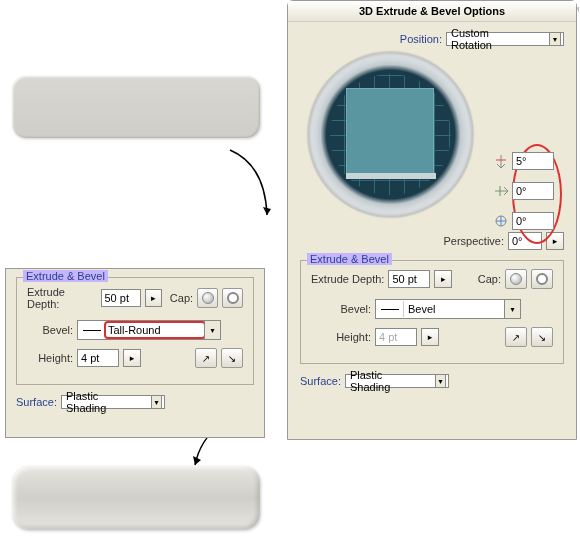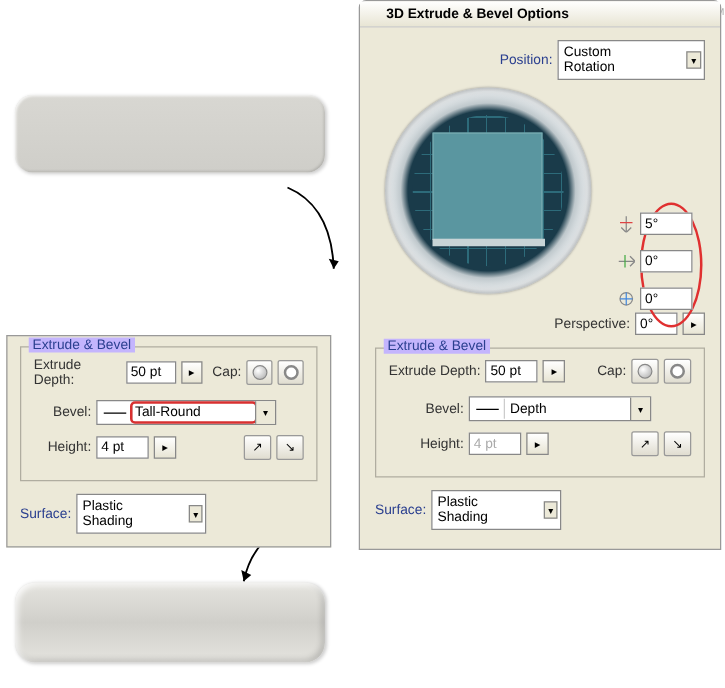--- a/index.html
+++ b/index.html
@@ -1,31 +1,31 @@
 <!DOCTYPE html>
 <html><head>
 <meta charset="utf-8">
 <style>
   * { box-sizing: border-box; font-family: Tahoma, sans-serif; font-size: 11px; }
   body { margin: 0; background: #fff; width: 580px; height: 550px; position: relative; }
   .watermark { position: absolute; top: 2px; right: 60px; color: #888; font-size: 12px; font-family: 'SimHei', sans-serif; }
   .watermark2 { position: absolute; top: 5px; right: 0; color: #aaa; font-size: 8px; letter-spacing: 0.5px; }
   
   .dialog { position: absolute; background: #ece9d8; border: 1px solid #999; }
-  .dialog-title { background: linear-gradient(#fff, #e8e5d4); padding: 4px 21px; font-weight: bold; border-bottom: 1px solid #ccc; }
+  .dialog-title { background: linear-gradient(#fff, #e8e5d4); padding: 4px 21px; font-weight: bold; border-bottom: 1px solid #ccc; text-align: center; }
   
   .main-dialog { left: 287px; top: 0; width: 290px; height: 440px; border-top-left-radius: 6px; border-top-right-radius: 6px; }
   .main-body { padding: 10px 12px 8px 12px; }
   
   .row { display: flex; align-items: center; margin-bottom: 6px; gap: 4px; }
   .row-right { justify-content: flex-end; }
   .label { color: #333; }
   .blue-label { color: #2a3f8f; }
   
-  .combo { display: inline-flex; align-items: center; background: #fff; border: 1px solid #888; height: 32px; padding: 0 2px 0 4px; gap: 25px; }
+  .combo { display: inline-flex; align-items: center; background: #fff; border: 1px solid #888; height: 14px; padding: 0 2px 0 4px; gap: 25px; }
   .combo .chev { width: 14px; height: 14px; border: 1px solid #888; background: #ece9d8; display: inline-flex; align-items: center; justify-content: center; margin-left: 4px; font-size: 8px; }
   
   .input-num { background: #fff; border: 1px solid #888; width: 42px; height: 18px; padding: 1px 3px; display: inline-flex; align-items: center; }
   .input-num.disabled { color: #aaa; }
   
   .mini-btn { width: 18px; height: 18px; border: 1px solid #888; background: linear-gradient(#fff,#e8e5d4); display: inline-flex; align-items: center; justify-content: center; font-size: 9px; }
   
   .icon-btn { width: 22px; height: 20px; border: 1px solid #999; background: linear-gradient(#fff,#e0ddd0); border-radius: 2px; display: inline-flex; align-items: center; justify-content: center; }
   .cap-solid { width: 12px; height: 12px; border-radius: 50%; background: radial-gradient(circle at 35% 35%, #fff, #aaa); border: 1px solid #888; }
   .cap-hollow { width: 12px; height: 12px; border-radius: 50%; border: 2px solid #888; background: #fff; }
@@ -144,21 +144,21 @@
         <span class="icon-btn">
             <span class="cap-hollow"></span>
           </span>
       </div>
       <div class="row" style="margin-top:10px">
         <span class="label" style="width:60px; text-align:right">Bevel:</span>
         <div class="bevel-combo">
           <span class="bevel-shape">
               <span class="bevel-line"></span>
             </span>
-          <span class="bevel-text">Depth</span>
+          <span class="bevel-text">Bevel</span>
           <span class="bevel-btn">▾</span>
         </div>
       </div>
       <div class="row" style="margin-top:8px">
         <span class="label" style="width:60px; text-align:right">Height:</span>
         <div class="input-num disabled">4 pt</div>
         <span class="mini-btn">▸</span>
         <span style="flex:1"></span>
         <span class="bevel-dir">↗</span>
         <span class="bevel-dir">↘</span>

